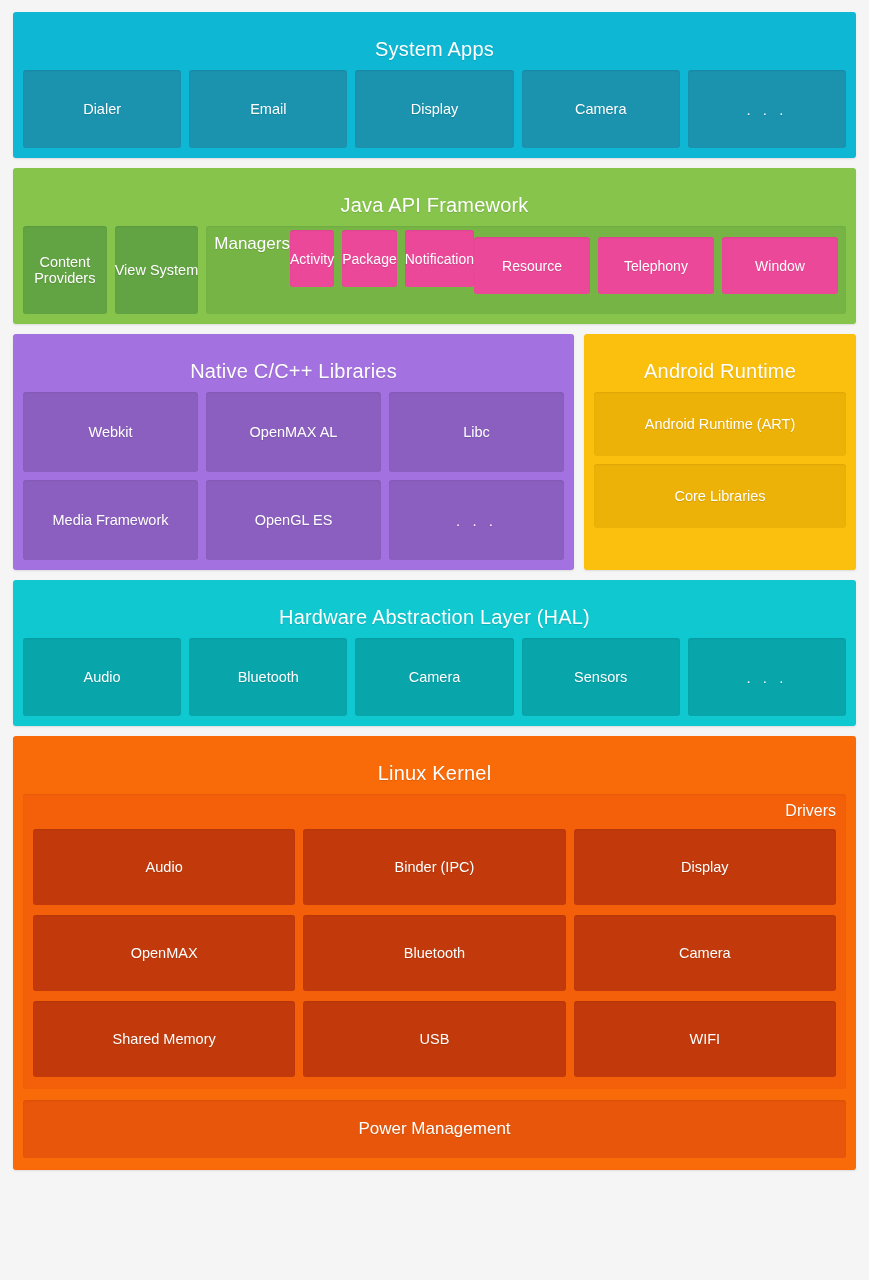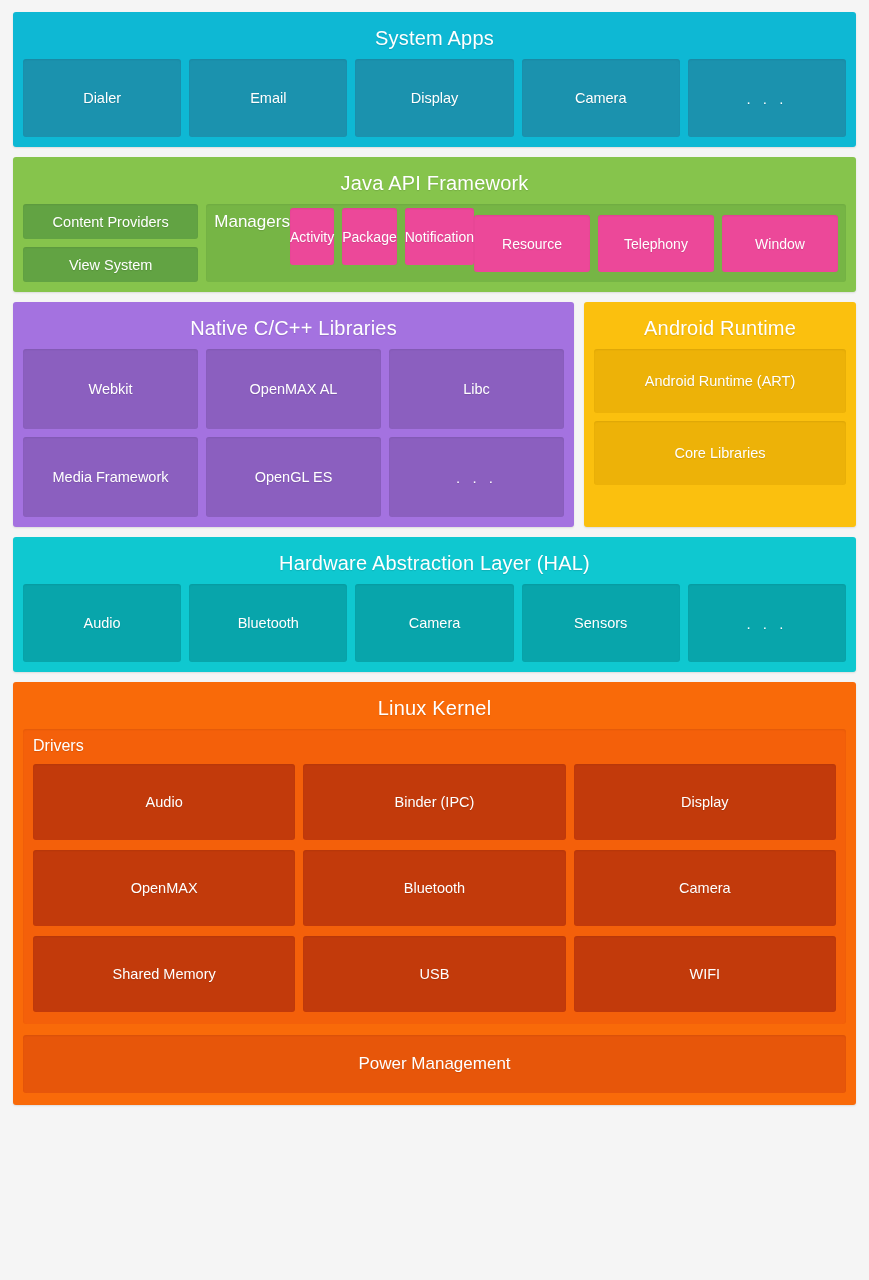--- a/index.html
+++ b/index.html
@@ -18,21 +18,21 @@
     background: #f5f5f5;
     padding: 12px 13px 8px 13px;
     display: flex;
     flex-direction: column;
     gap: 10px;
   }
 
   
   .layer {
     border-radius: 3px;
-    padding: 9px 10px 10px 10px;
+    padding: 20px 10px 10px 10px;
     display: flex;
     flex-direction: column;
     box-shadow: 0 1px 2px rgba(0,0,0,0.10);
   }
   .layer-title {
     text-align: center;
     color: #ffffff;
     font-size: 20px;
     font-weight: 400;
     letter-spacing: 0.2px;
@@ -61,21 +61,21 @@
   
   .apps { background: #0eb8d4; }
   .apps .card { background: #1b92ae; height: 78px; }
 
   
   .framework { background: #86c44c; }
   .framework-body { display: flex; gap: 8px; }
   .framework-left {
     width: 285px;
     display: flex;
-    flex-direction: column;
+    flex-direction: row;
     gap: 8px;
   }
   .framework-left .card { background: #62a343; height: 88px; }
   .managers {
     flex: 1;
     background: #76b545;
     border-radius: 3px;
     padding: 4px 8px 10px 8px;
     display: flex;
     flex-direction: row;
@@ -107,21 +107,21 @@
 
   
   .kernel { background: #f96a09; padding-bottom: 12px; }
   .drivers {
     background: #f4600a;
     border-radius: 3px;
     padding: 4px 10px 12px 10px;
     box-shadow: inset 0 1px 2px rgba(0,0,0,0.07);
   }
   .drivers-title {
-    text-align: left;
+    text-align: right;
     color: #ffffff;
     font-size: 16px;
     padding: 4px 0 9px 0;
     text-shadow: 0 1px 1px rgba(0,0,0,0.12);
   }
   .drivers .card { background: #c23a0b; height: 76px; }
   .drivers .row + .row { margin-top: 10px; }
   .power {
     margin-top: 11px;
     background: #e7560a;

